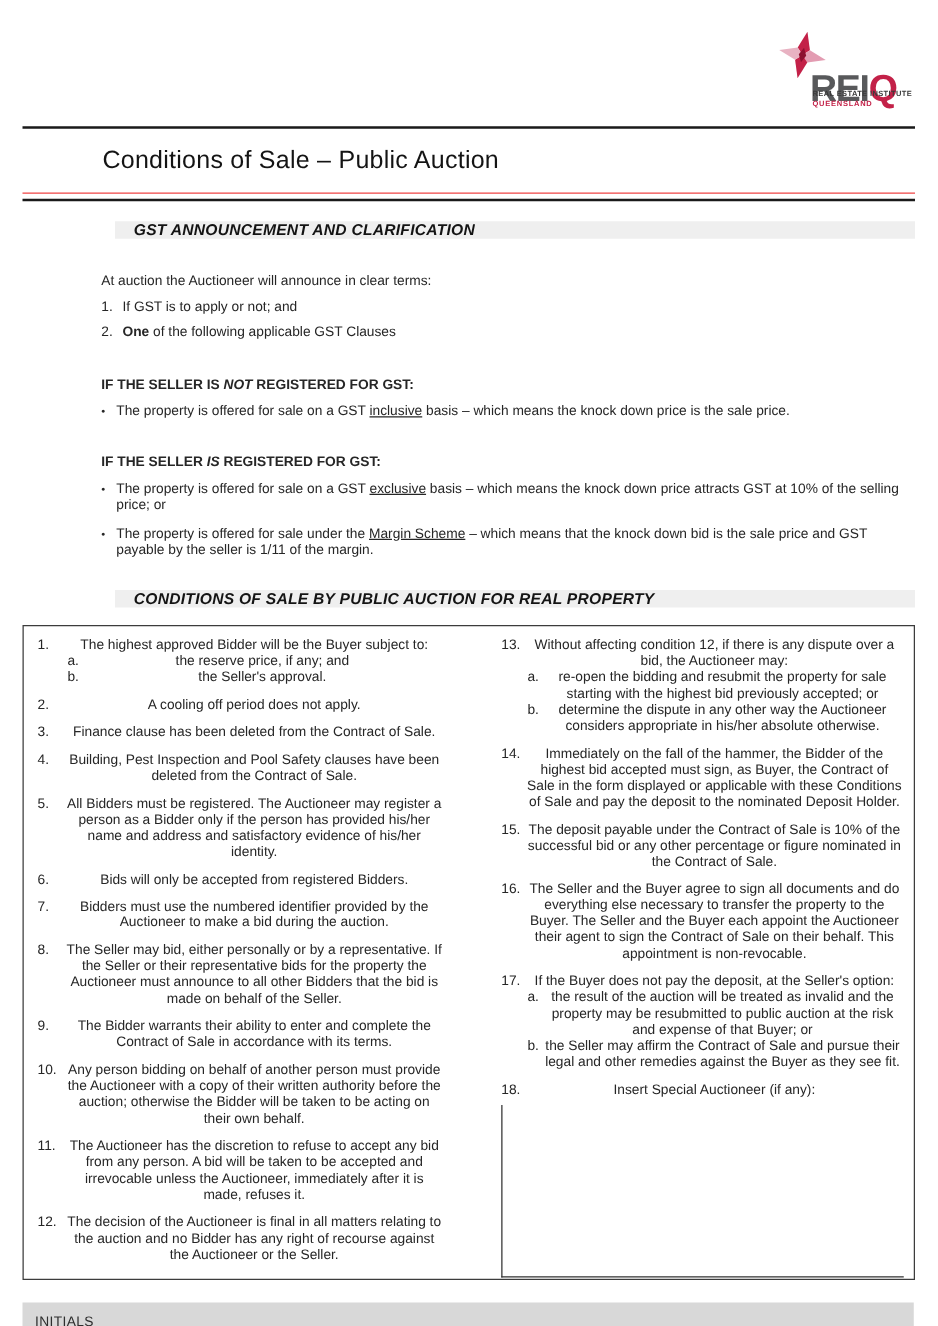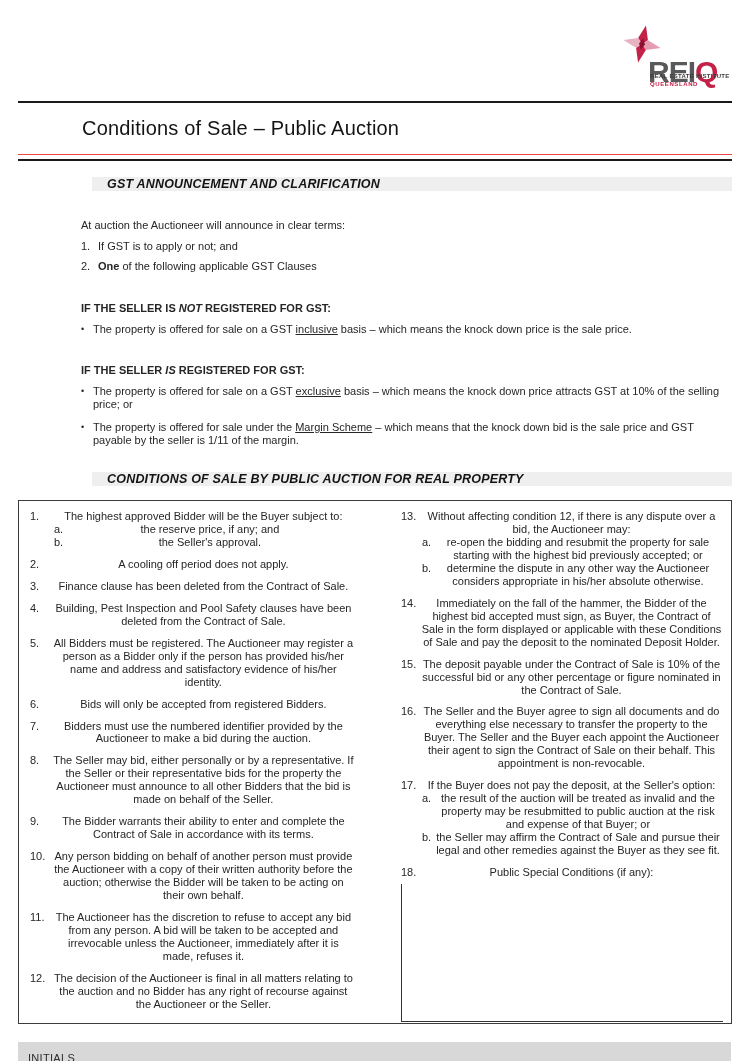--- a/index.html
+++ b/index.html
@@ -273,21 +273,21 @@
               </div>
               <div class="sub">
                 <span class="sub-label">b.</span>
                 <span class="sub-text">the Seller may affirm the Contract of Sale and pursue their legal and other remedies against the Buyer as they see fit.</span>
               </div>
             </div>
           </div>
           <div class="citem">
             <span class="num">18.</span>
             <div class="ctext">
-              <div>Public Special Conditions (if any):</div>
+              <div>Insert Special Auctioneer (if any):</div>
               <div class="special-box"></div>
             </div>
           </div>
         </div>
     </div>
   </section>
 
   <footer>
     <div class="initials-bar">
       <span>INITIALS</span>

